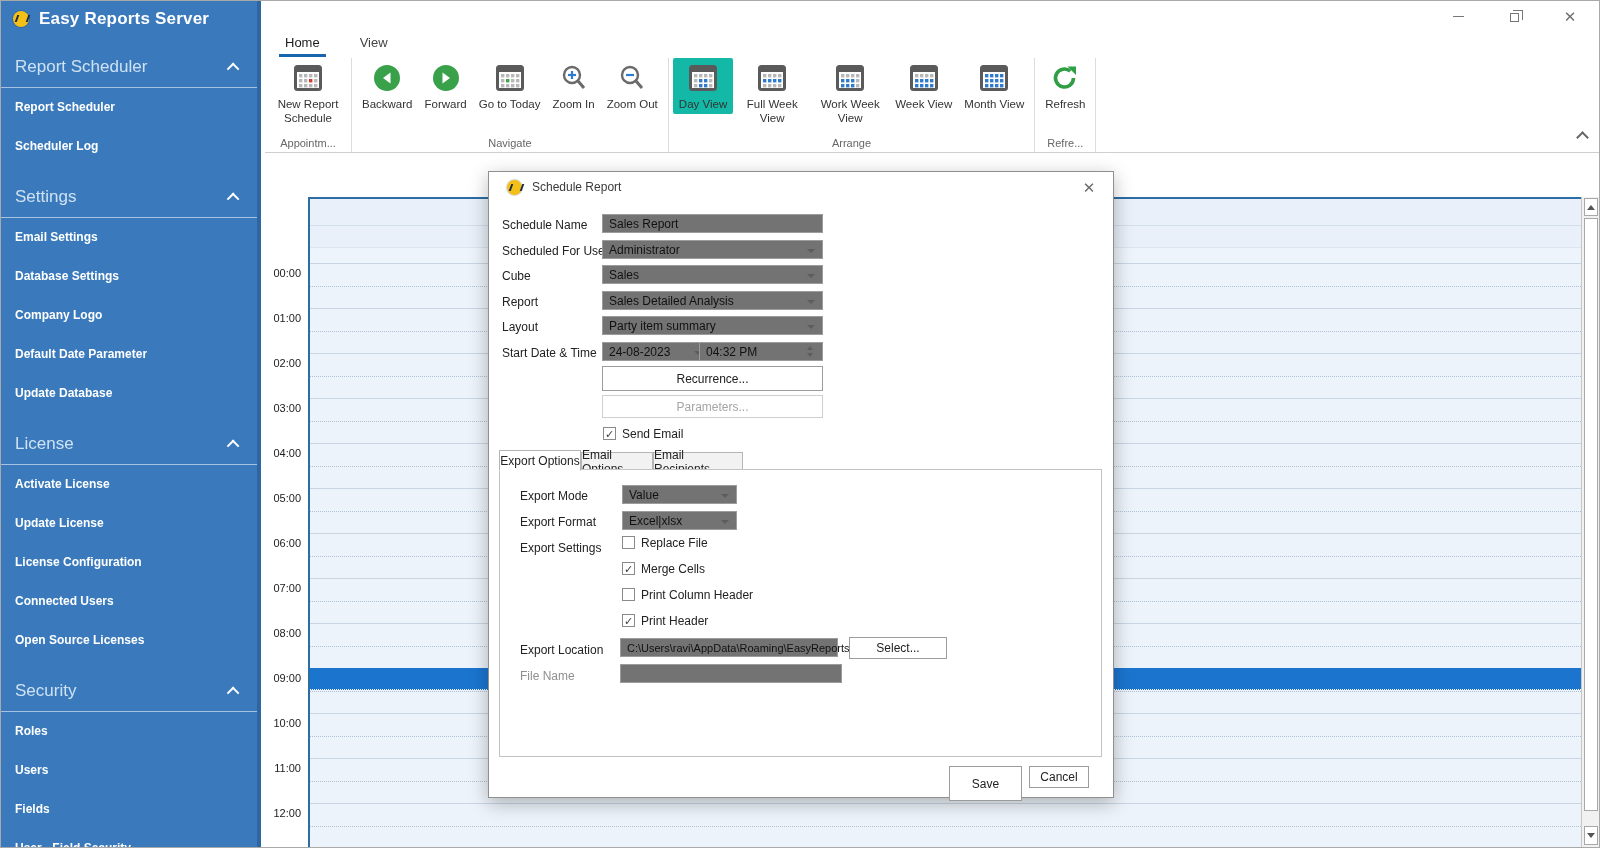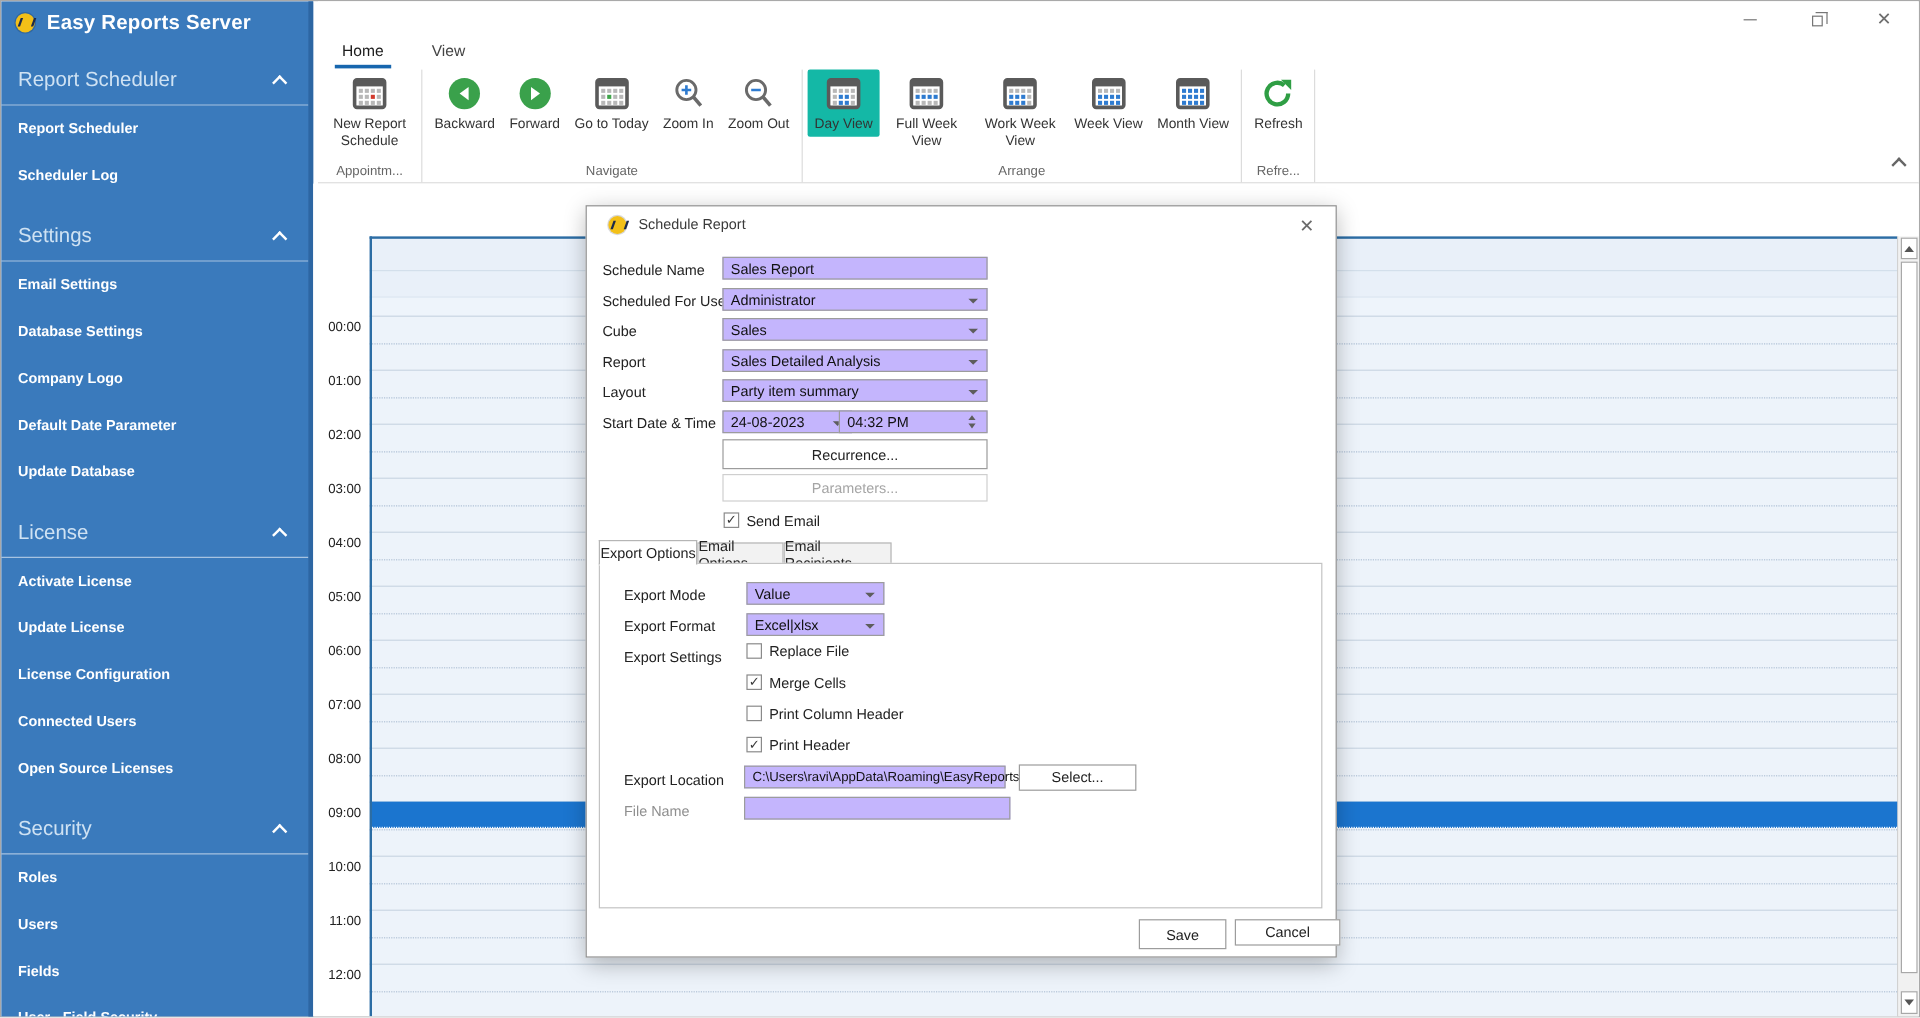--- a/index.html
+++ b/index.html
@@ -71,21 +71,21 @@
   .tri-down { width:0; height:0; border-left:4px solid transparent; border-right:4px solid transparent; border-top:5px solid #555; }
   #sb-thumb { position:absolute; left:2px; top:21px; width:14px; height:593px; background:#fff; border:1px solid #a8a8a8; cursor:pointer; }
 
   
   #dialog { position:absolute; left:487px; top:170px; width:626px; height:627px; background:#fff; border:1px solid #8f8f8f; box-shadow:0 5px 18px rgba(0,0,0,.28); z-index:10; }
   #dlg-title { position:absolute; left:0; top:0; right:0; height:30px; display:flex; align-items:center; padding-left:18px; gap:10px; }
   #dlg-title .logo-badge { width:15px; height:15px; }
   #dlg-title-text { font-size:12px; color:#3a3a3a; }
   #dlg-close { position:absolute; right:14px; top:6px; width:20px; height:20px; font-size:15px; color:#6b6b6b; display:flex; align-items:center; justify-content:center; cursor:pointer; }
   .dlg-label { position:absolute; left:13px; font-size:12px; color:#222; }
-  .dlg-input, .dlg-combo { position:absolute; border:1px solid #9c9c9c; background:#c4b5fd; font-size:12px; color:#111; padding:0 6px; display:flex; align-items:center; height:19px; }
+  .dlg-input, .dlg-combo { position:absolute; border:1px solid #9c9c9c; background:#737373; font-size:12px; color:#111; padding:0 6px; display:flex; align-items:center; height:19px; }
   .dlg-combo::after { content:""; position:absolute; right:7px; top:8px; width:0; height:0; border-left:4px solid transparent; border-right:4px solid transparent; border-top:4px solid #5d5d5d; }
   .spin { position:absolute; right:2px; top:1px; bottom:1px; width:13px; display:flex; flex-direction:column; justify-content:space-between; padding:2px 0; }
   .spin i { display:block; width:0; height:0; border-left:3.5px solid transparent; border-right:3.5px solid transparent; }
   .spin .u { border-bottom:4px solid #5d5d5d; } .spin .d { border-top:4px solid #5d5d5d; }
   .dlg-btn { position:absolute; border:1px solid #9c9c9c; background:#fff; font-size:12px; color:#222; display:flex; align-items:center; justify-content:center; cursor:pointer; }
   .dlg-btn.disabled { border-color:#cfcfcf; color:#a5a5a5; cursor:default; }
   .chk { position:absolute; width:13px; height:13px; border:1px solid #8a8a8a; background:#fff; font-size:11px; line-height:12px; text-align:center; color:#3c3c3c; cursor:pointer; }
   .chk-label { position:absolute; font-size:12px; color:#222; }
   .tab { position:absolute; top:280px; height:19px; font-size:12px; color:#222; background:#f2f2f2; border:1px solid #b5b5b5; display:flex; align-items:center; justify-content:center; cursor:pointer; }
   .tab.active { background:#fff; border-bottom-color:#fff; top:278px; height:21px; z-index:2; }
@@ -523,17 +523,17 @@
         <div class="chk-label" style="left: 152px; top: 442px;">Print Header</div>
       </div>
 
     <div class="gb-label" style="left:31px; top:471px">Export Location</div>
     <div class="dlg-input" style="left:131px; top:466px; width:218px; font-size:11px">C:\Users\ravi\AppData\Roaming\EasyReports</div>
     <div class="dlg-btn" style="left:360px; top:465px; width:98px; height:22px">Select...</div>
 
     <div class="gb-label dim" style="left:31px; top:497px">File Name</div>
     <div class="dlg-input" style="left:131px; top:492px; width:222px"></div>
 
-    <div class="dlg-btn" style="left:460px; top:594px; width:73px; height:25px">Save</div>
-    <div class="dlg-btn" style="left:540px; top:594px; width:88px; height:22px">Cancel</div>
+    <div class="dlg-btn" style="left:460px; top:594px; width:73px; height:35px">Save</div>
+    <div class="dlg-btn" style="left:540px; top:594px; width:60px; height:22px">Cancel</div>
   </div>
 
 </div>
 
 </body></html>

